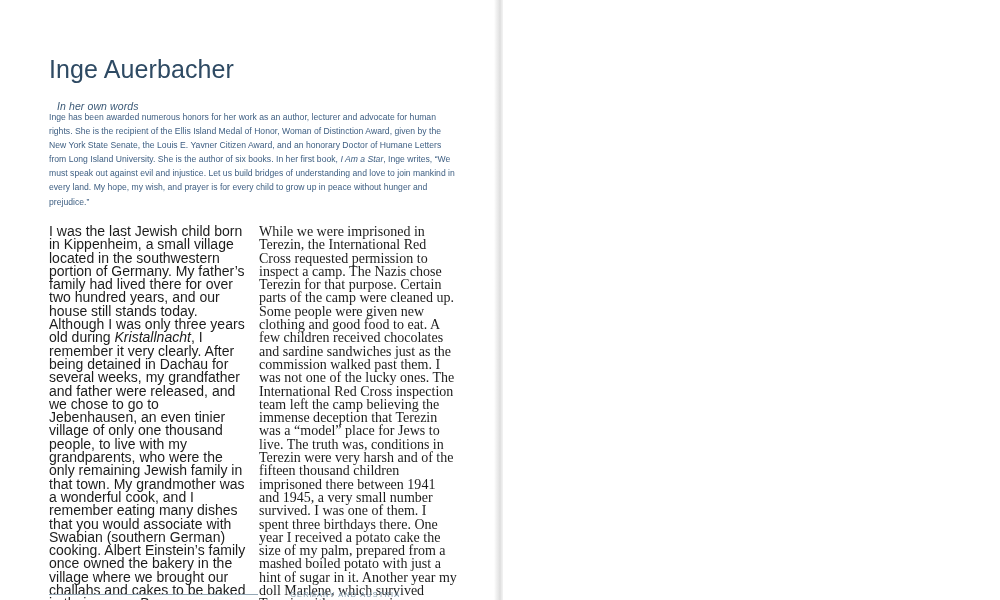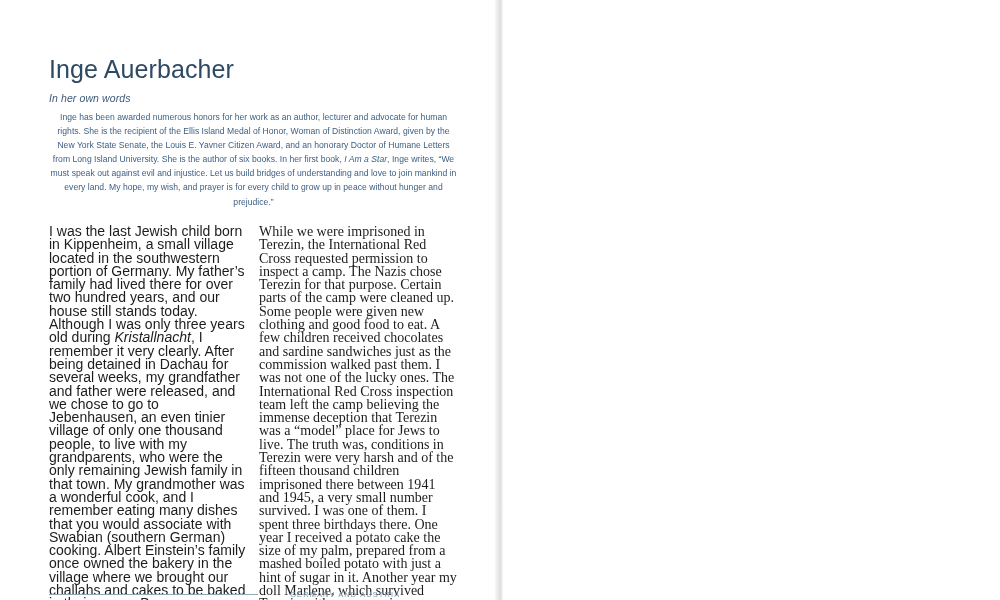--- a/index.html
+++ b/index.html
@@ -55,35 +55,35 @@
     margin: 0;
     line-height: 1.1;
   }
   .subtitle {
     position: absolute;
     left: 49px;
     top: 92px;
     font-size: 10.5px;
     font-style: italic;
     color: #3c5a77;
-    margin: 0;
+    margin: 8px;
     letter-spacing: 0.1px;
   }
 
   
   .lede {
     position: absolute;
     left: 49px;
     top: 110px;
     width: 409px;
     font-size: 8.6px;
     line-height: 14.1px;
     color: #3d5e82;
     margin: 0;
-    text-align: center;
+    text-align: left;
     letter-spacing: 0.02px;
   }
   .lede em { font-style: italic; }
 
   
   .col {
     position: absolute;
     width: 199px;
     font-size: 14px;
     line-height: 13.3px;

